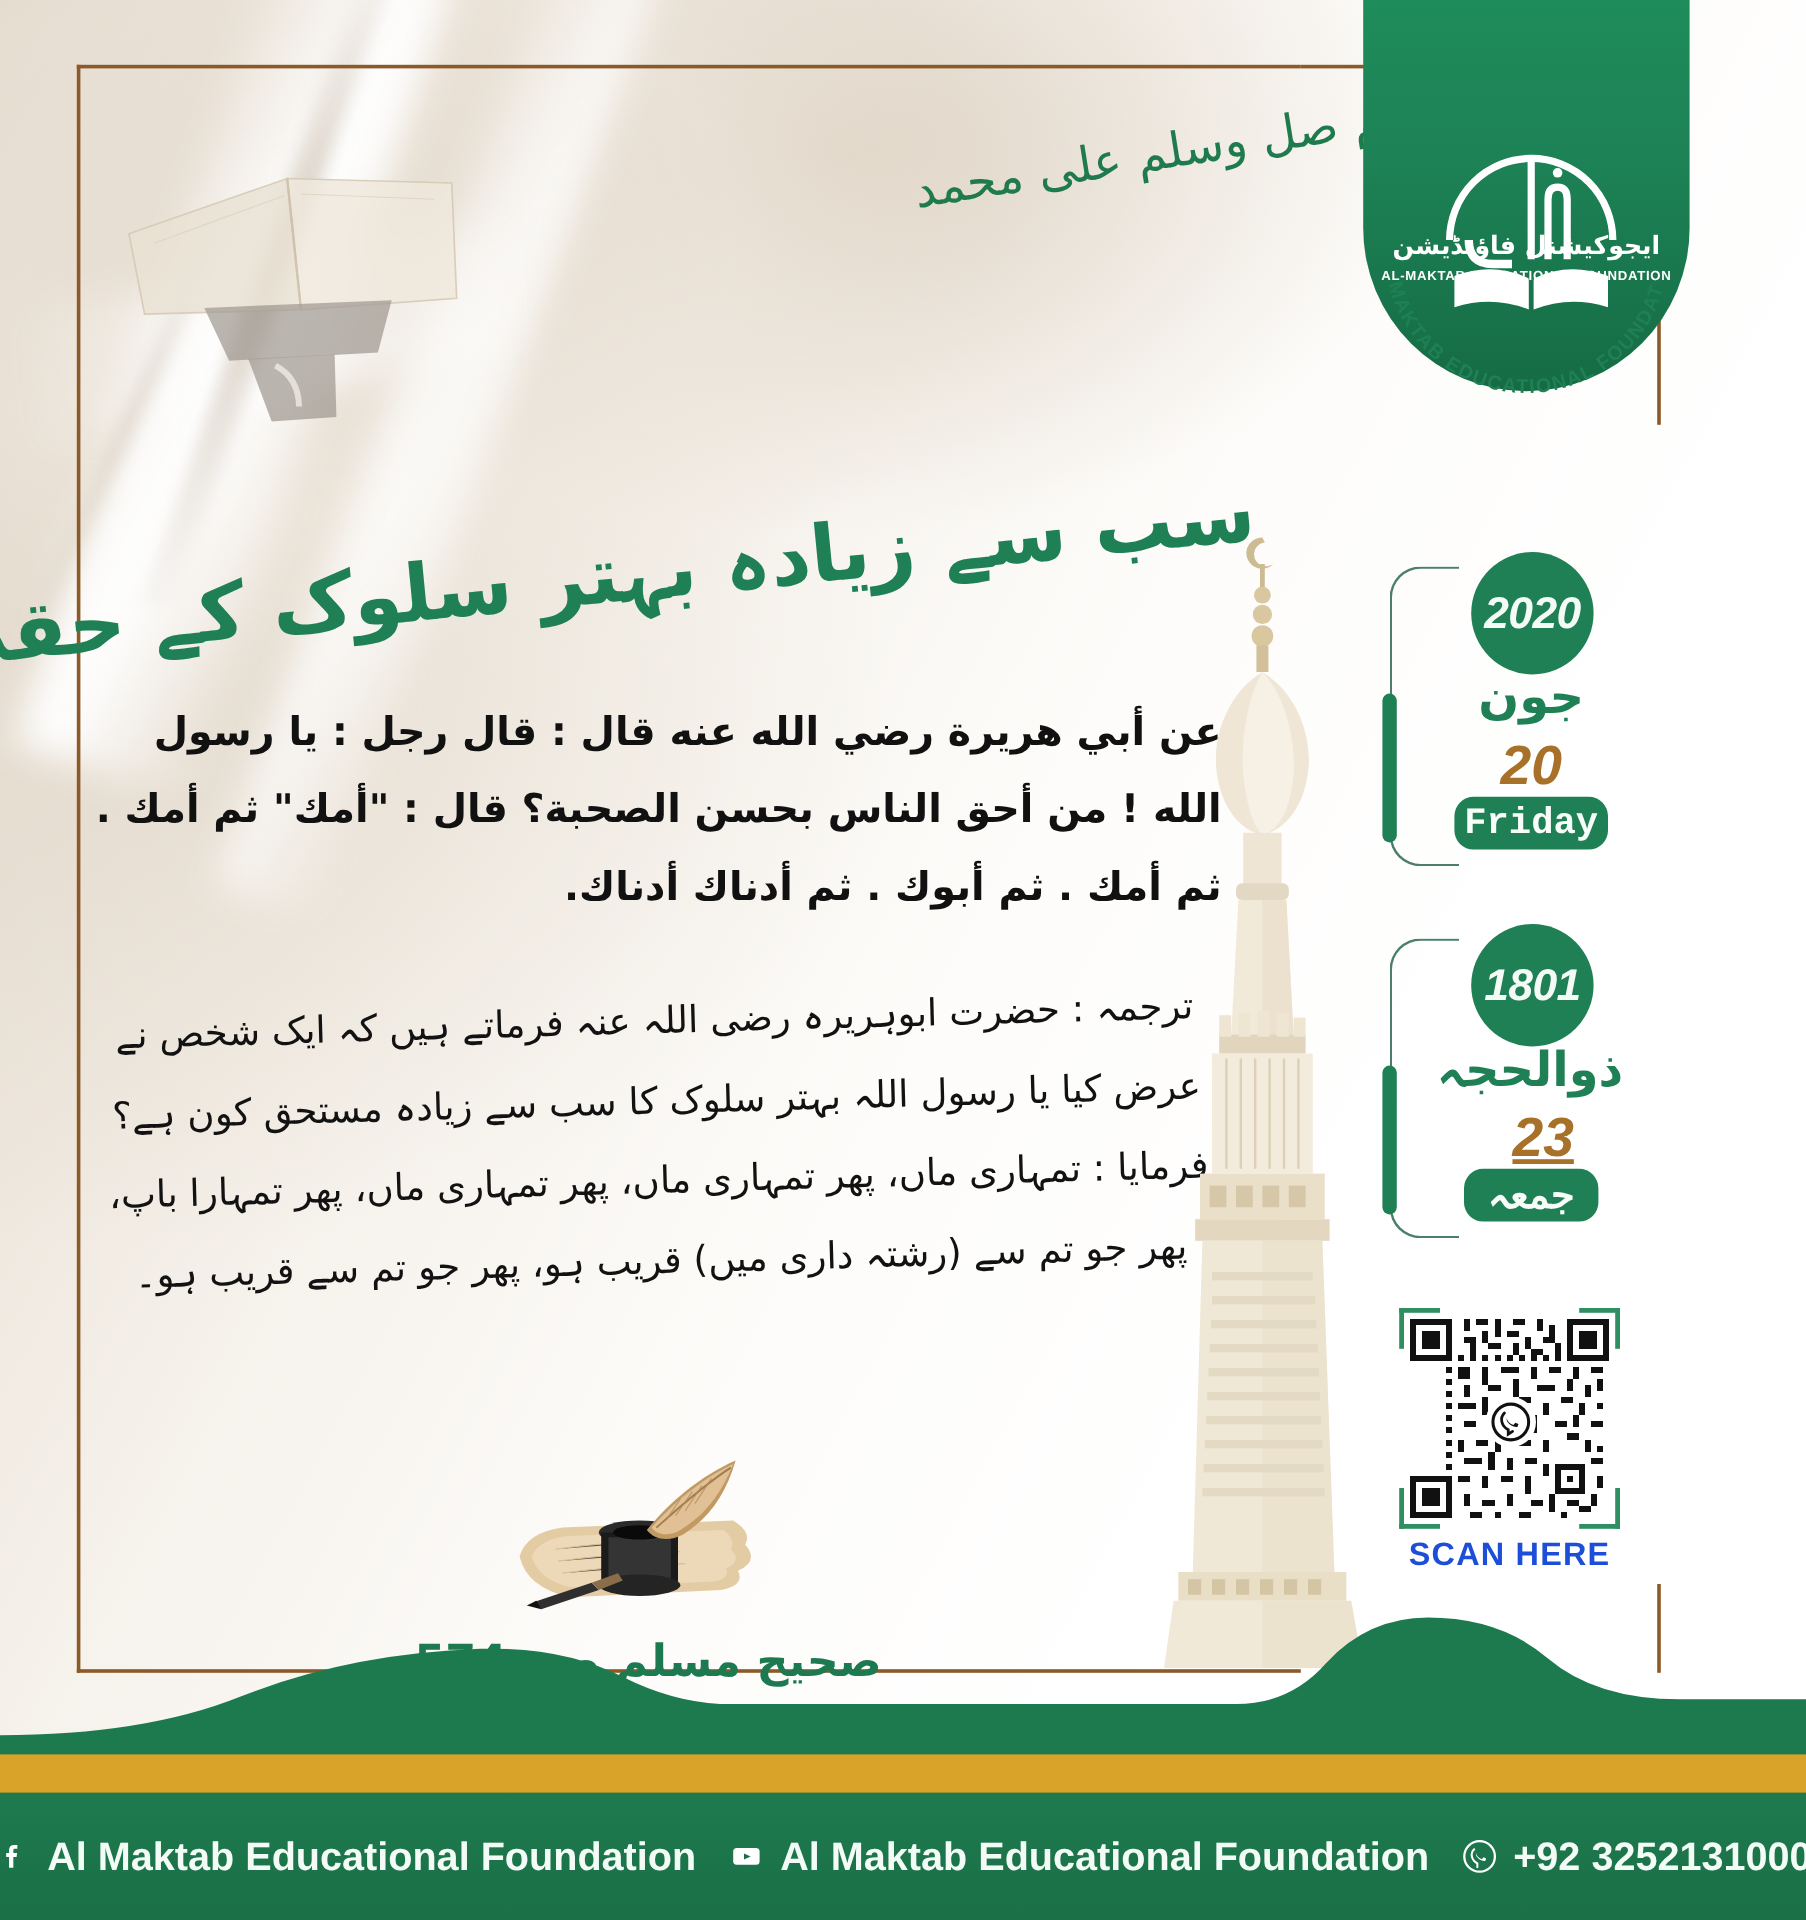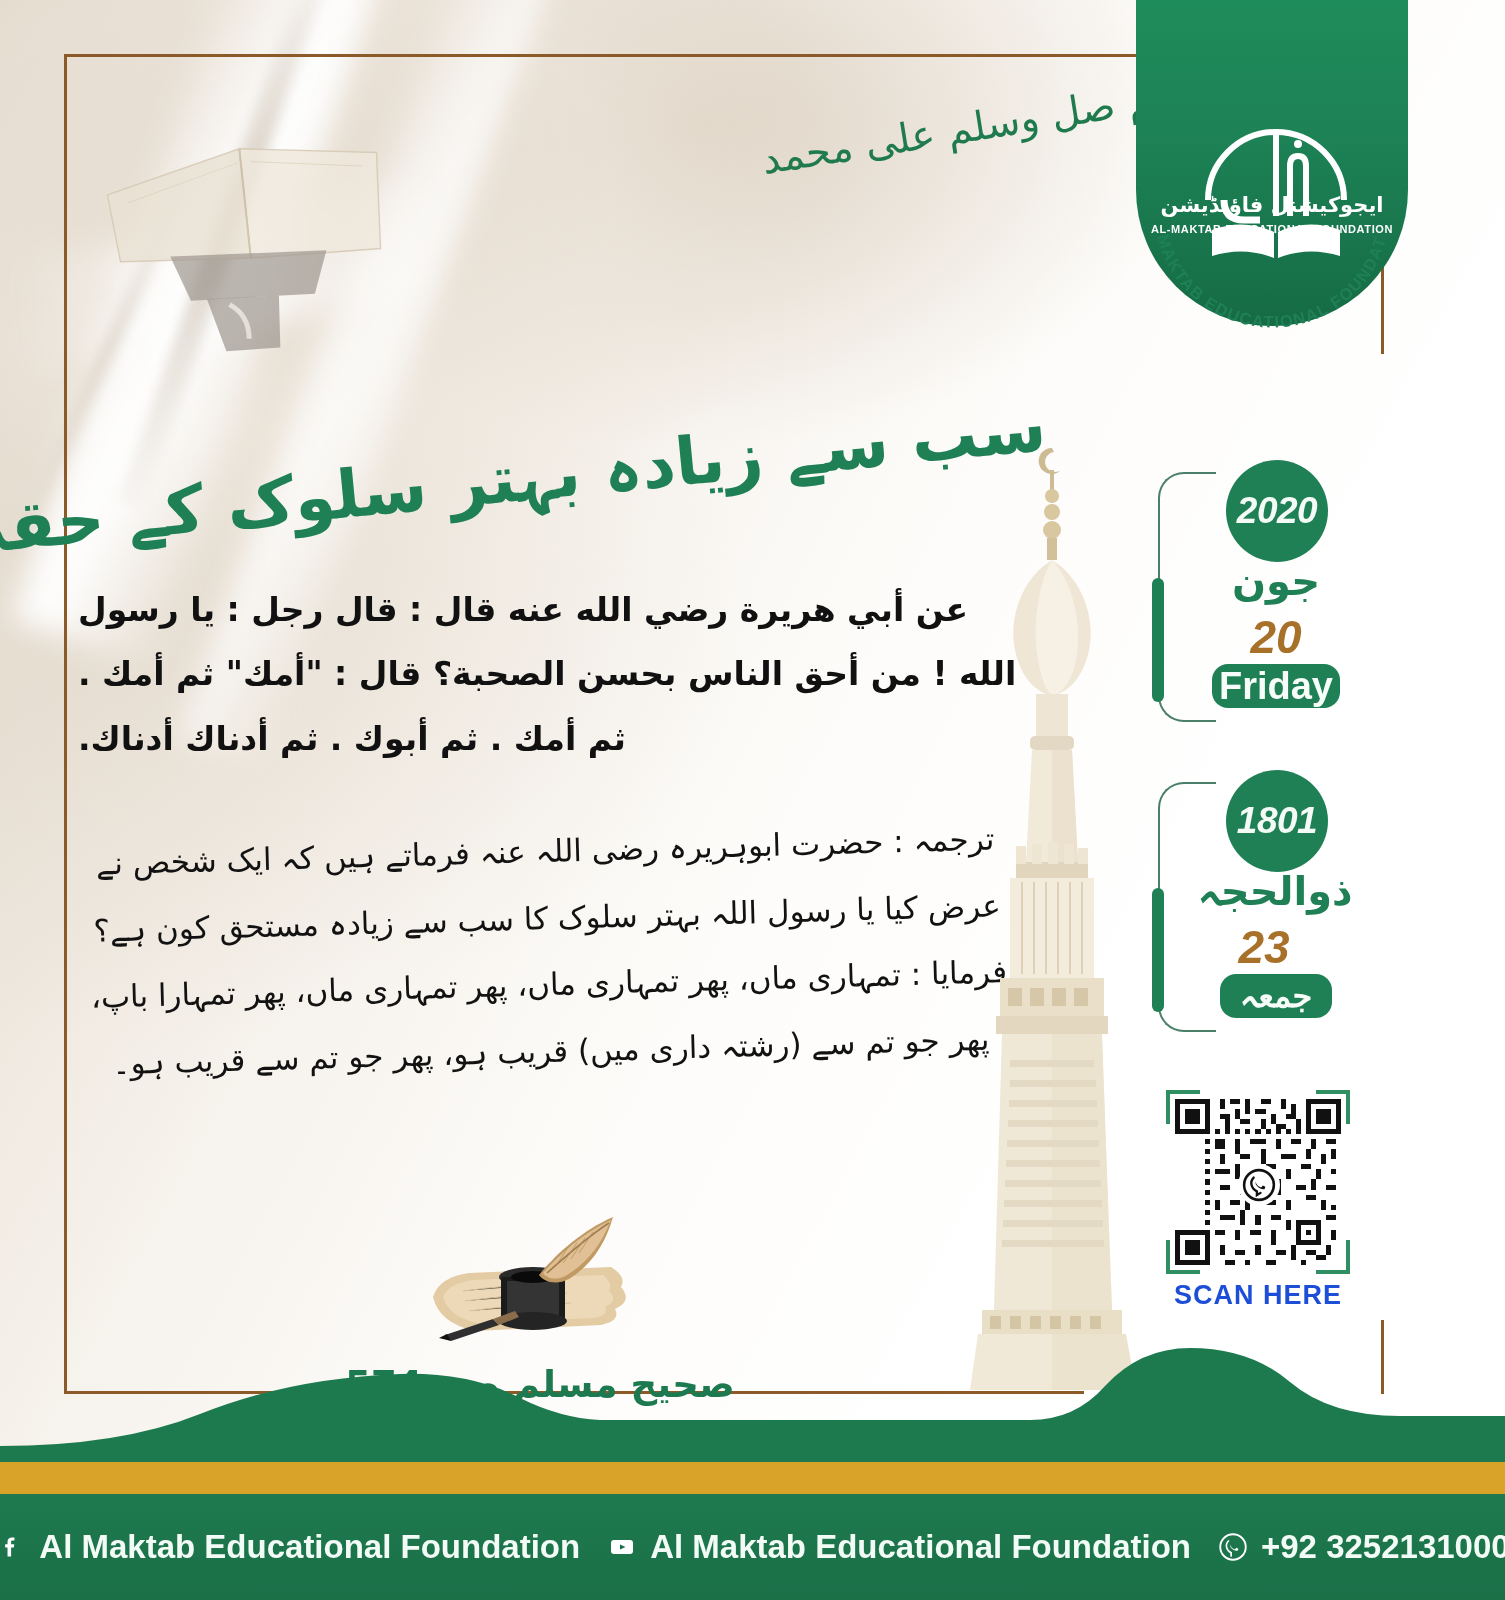--- a/index.html
+++ b/index.html
@@ -155,21 +155,21 @@
     white-space: nowrap;
   }
 
   
   .arabic-block {
     position: absolute;
     left: 78px;
     top: 578px;
     width: 940px;
     direction: rtl;
-    text-align: left;
+    text-align: right;
     color: #111111;
     font-family: "DejaVu Sans", sans-serif;
     font-size: 33px;
     font-weight: 700;
     line-height: 1.95;
   }
 
   
   .urdu-block {
     position: absolute;
@@ -277,22 +277,22 @@
     font-style: italic;
   }
   .weekday-pill {
     position: absolute;
     background: #1f8055;
     border-radius: 16px;
     color: #f7fdf9;
     display: flex;
     align-items: center;
     justify-content: center;
-    font-family: Liberation Sans, sans-serif;
-    font-size: 38px;
+    font-family: Liberation Mono, monospace;
+    font-size: 31px;
     font-weight: 700;
   }
   .weekday-pill.rtl {
     font-family: Liberation Serif, serif;
     direction: rtl;
     font-size: 32px;
   }
 
   
   .qr-wrap {
@@ -585,21 +585,21 @@
     <div class="month-label" style="left:38px; top:98px;">جون</div>
     <div class="day-number" style="left:38px; top:150px;">20</div>
     <div class="weekday-pill" style="left:54px; top:204px; width:128px; height:44px;">Friday</div>
   </div>
 
   <div class="date-group" style="left:1158px; top:770px; width:240px; height:260px;">
     <div class="bracket"></div>
     <div class="bracket-bar" style="left:-6px; top:118px;"></div>
     <div class="year-circle" style="left:68px; top:0px;">1801</div>
     <div class="month-label" style="left:37px; top:98px;">ذوالحجہ</div>
-    <div class="day-number" style="left:26px; top:150px;">23</div>
+    <div class="day-number" style="left:48px; top:150px;text-decoration:underline;">23</div>
     <div class="weekday-pill rtl" style="left:62px; top:204px; width:112px; height:44px;">جمعہ</div>
   </div>
 
   <div class="qr-wrap">
     <div class="qr-canvas">
       <svg viewBox="0 0 33 33" width="166" height="166" shape-rendering="crispEdges">
         <rect width="33" height="33" fill="#ffffff"></rect>
         <g fill="#111111">
 
           <rect x="0" y="0" width="7" height="1"></rect>

